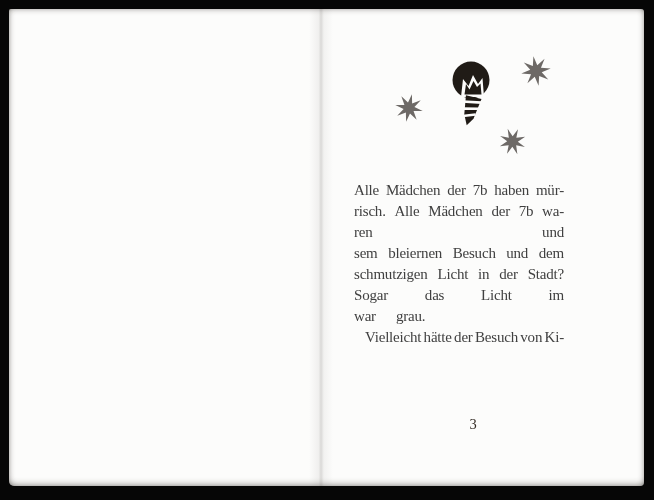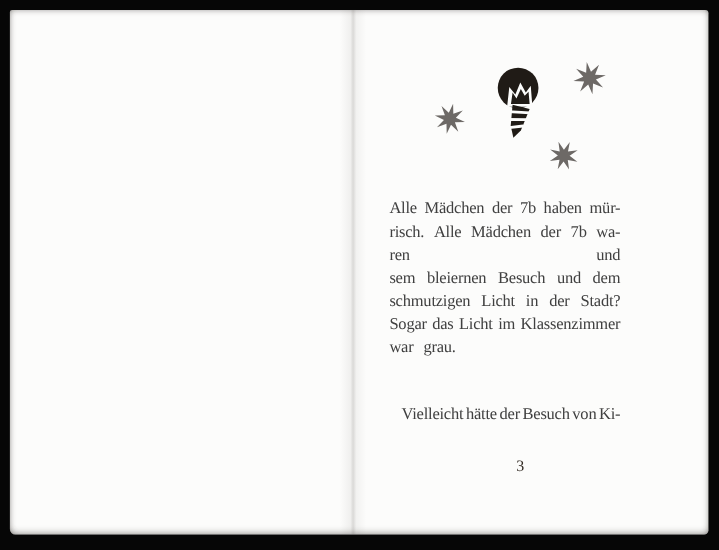--- a/index.html
+++ b/index.html
@@ -35,22 +35,22 @@
   .star-svg{position:absolute;}
   .star-1{left:385px;top:84px;}
   .star-2{left:511px;top:46px;}
   .star-3{left:489px;top:118px;}
   .textblock{
     position:absolute;left:345px;top:171px;width:210px;
     color:#404040;font-size:15px;line-height:21px;letter-spacing:-0.2px;
   }
   .line{display:flex;justify-content:space-between;height:21px;align-items:baseline;}
   .line span{white-space:pre;}
-  .line.no-justify{justify-content:flex-start;gap:9px;}
-  .line.indent{padding-left:11px;margin-top:40px;}
+  .line.no-justify{justify-content:flex-start;gap:20px;}
+  .line.indent{padding-left:11px;}
   .page-number{
     position:absolute;left:359px;top:407px;width:210px;
     text-align:center;color:#332b24;font-size:14.5px;
   }
 </style>
 </head>
 <body>
 
 <div class="book">
 
@@ -119,21 +119,20 @@
         <span>Licht</span>
         <span>in</span>
         <span>der</span>
         <span>Stadt?</span>
       </div>
       <div class="line">
         <span>Sogar</span>
         <span>das</span>
         <span>Licht</span>
         <span>im</span>
-        <span>Klassenzimmer</span>
       </div>
       <div class="line no-justify">
         <span>war</span>
         <span>grau.</span>
       </div>
       <div class="line indent">
         <span>Vielleicht</span>
         <span>hätte</span>
         <span>der</span>
         <span>Besuch</span>

